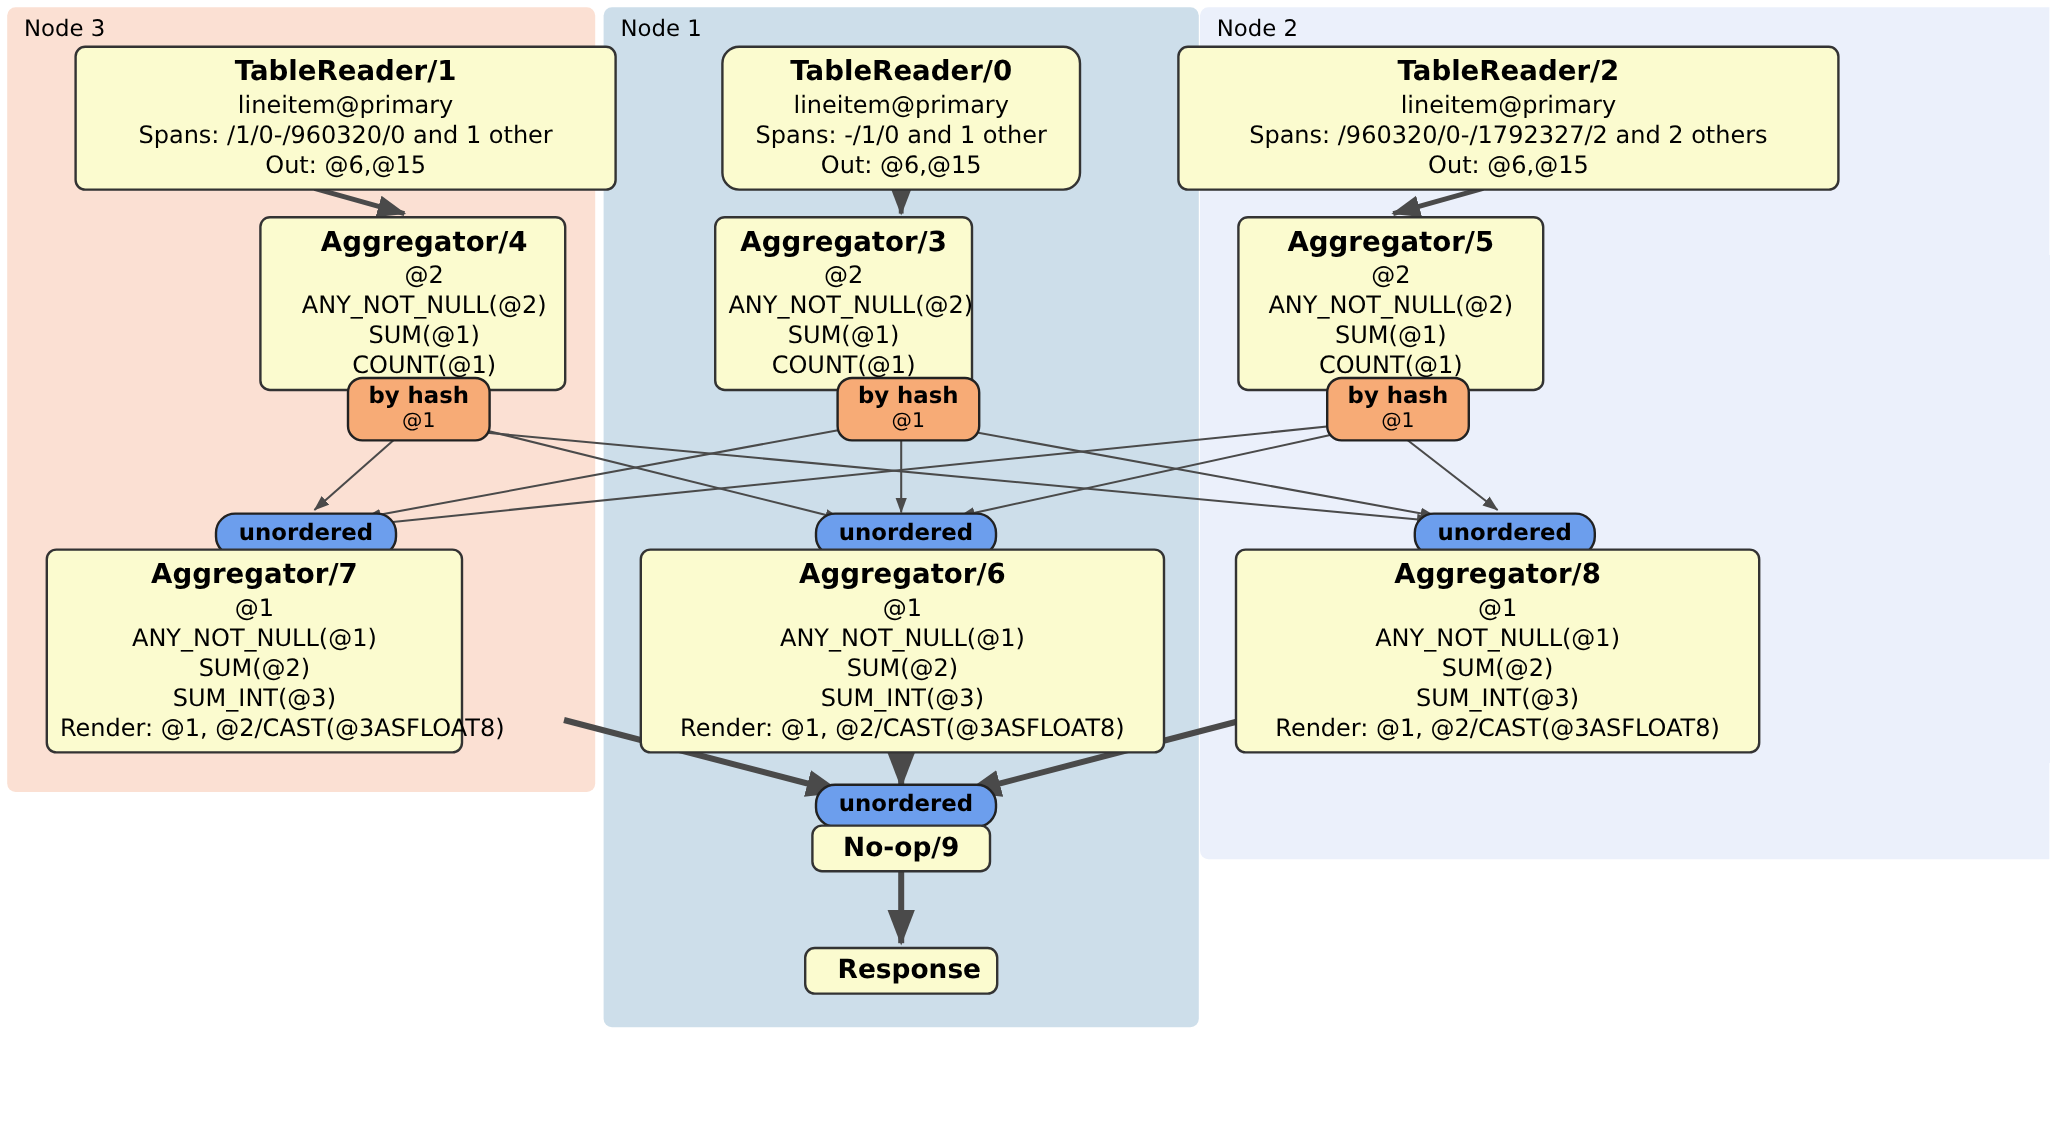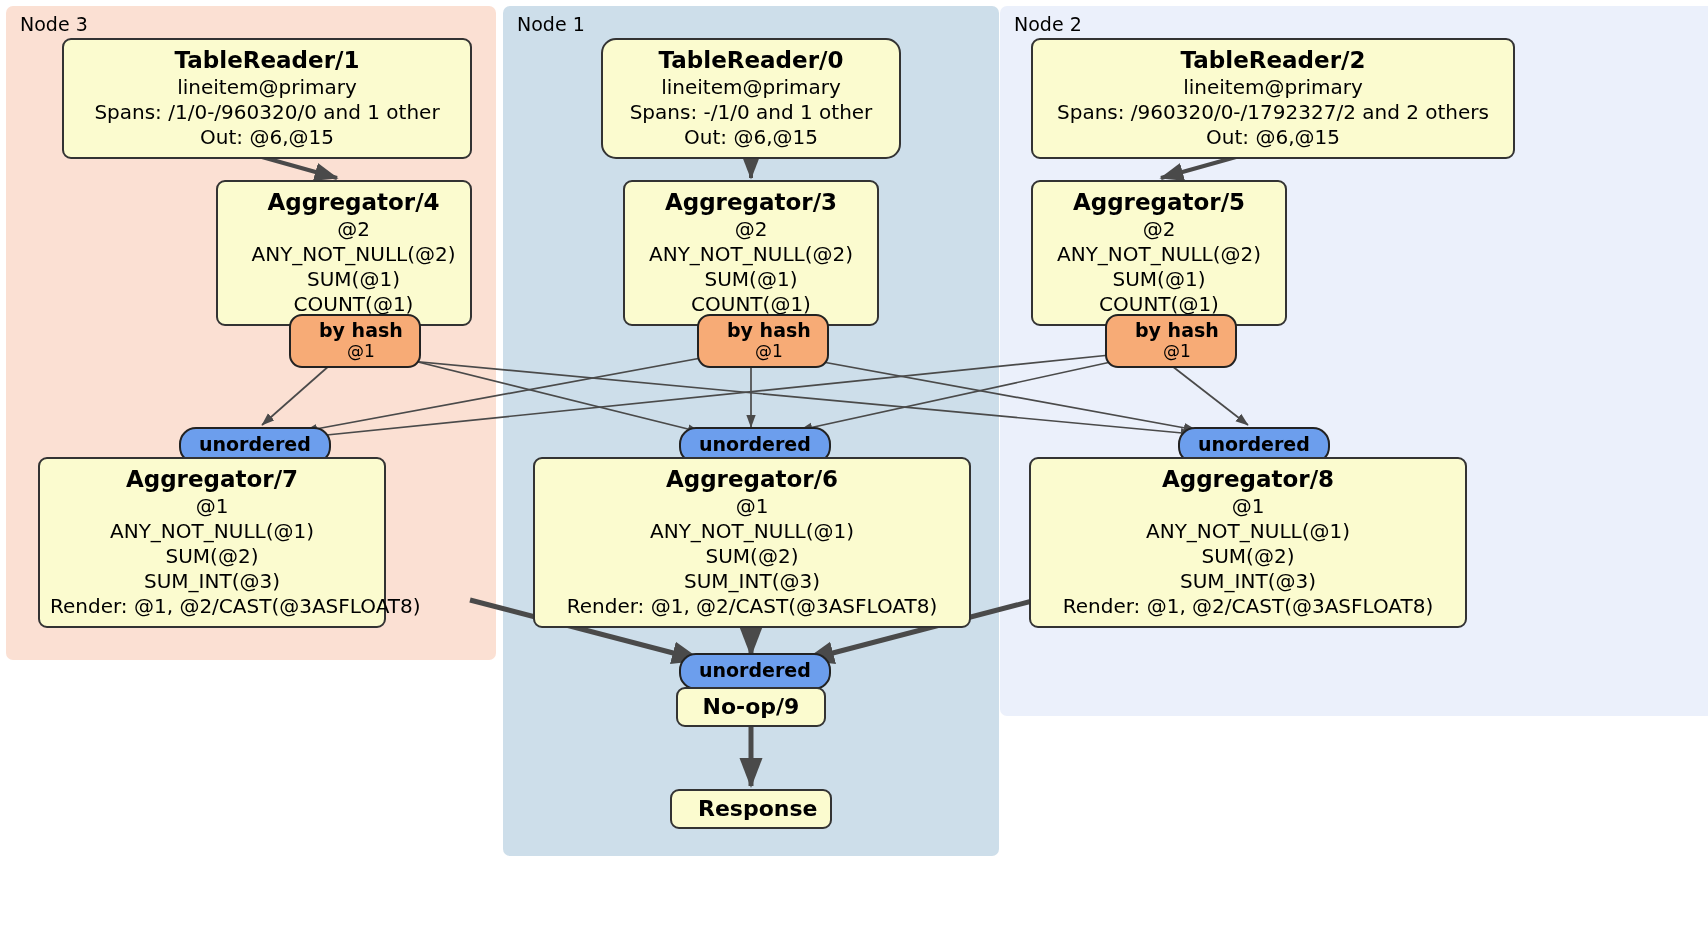--- a/index.html
+++ b/index.html
@@ -76,21 +76,21 @@
     position: absolute;
     box-sizing: border-box;
     border: 2px solid #222222;
     text-align: center;
     color: #000000;
     line-height: 1.15;
   }
   .badge-hash {
     background: #f7ab76;
     border-radius: 13px;
-    padding: 4px 16px 5px 28px;
+    padding: 4px 16px 5px 16px;
   }
   .badge-hash .b-title {
     font-size: 19px;
     font-weight: bold;
     white-space: nowrap;
   }
   .badge-hash .b-sub {
     font-size: 17px;
     white-space: nowrap;
   }
@@ -151,50 +151,50 @@
       <path d="M1172,366 L1248,425" stroke-width="1.7" marker-end="url(#ah-thin)"></path>
 
       <path d="M470,600 L700,660" stroke-width="5" marker-end="url(#ah-thick)"></path>
       <path d="M1036,600 L806,660" stroke-width="5" marker-end="url(#ah-thick)"></path>
       <path d="M751,625 L751,655" stroke-width="5" marker-end="url(#ah-thick)"></path>
 
       <path d="M751,722 L751,786" stroke-width="5" marker-end="url(#ah-thick)"></path>
     </g>
   </svg>
 
-  <div class="proc-box" style="left:62px; top:38px; width:410px;text-align:center;">
+  <div class="proc-box" style="left:62px; top:38px; width:452px;text-align:center;">
     <div class="proc-title">TableReader/1</div>
     <div class="proc-line">lineitem@primary</div>
     <div class="proc-line">Spans: /1/0-/960320/0 and 1 other</div>
     <div class="proc-line">Out: @6,@15</div>
   </div>
 
   <div class="proc-box" style="left:601px; top:38px; width:300px;border-radius:15px;">
     <div class="proc-title">TableReader/0</div>
     <div class="proc-line">lineitem@primary</div>
     <div class="proc-line">Spans: -/1/0 and 1 other</div>
     <div class="proc-line">Out: @6,@15</div>
   </div>
 
-  <div class="proc-box" style="left:1031px; top:38px; width:484px;">
+  <div class="proc-box" style="left:981px; top:38px; width:552px;">
     <div class="proc-title">TableReader/2</div>
     <div class="proc-line">lineitem@primary</div>
     <div class="proc-line">Spans: /960320/0-/1792327/2 and 2 others</div>
     <div class="proc-line">Out: @6,@15</div>
   </div>
 
   <div class="proc-box" style="left:216px; top:180px; width:256px;padding-left:29px;">
     <div class="proc-title">Aggregator/4</div>
     <div class="proc-line">@2</div>
     <div class="proc-line">ANY_NOT_NULL(@2)</div>
     <div class="proc-line">SUM(@1)</div>
     <div class="proc-line">COUNT(@1)</div>
   </div>
 
-  <div class="proc-box" style="left:623px; top:180px; width:256px;">
+  <div class="proc-box" style="left:595px; top:180px; width:216px;">
     <div class="proc-title">Aggregator/3</div>
     <div class="proc-line">@2</div>
     <div class="proc-line">ANY_NOT_NULL(@2)</div>
     <div class="proc-line">SUM(@1)</div>
     <div class="proc-line">COUNT(@1)</div>
   </div>
 
   <div class="proc-box" style="left:1031px; top:180px; width:256px;">
     <div class="proc-title">Aggregator/5</div>
     <div class="proc-line">@2</div>

